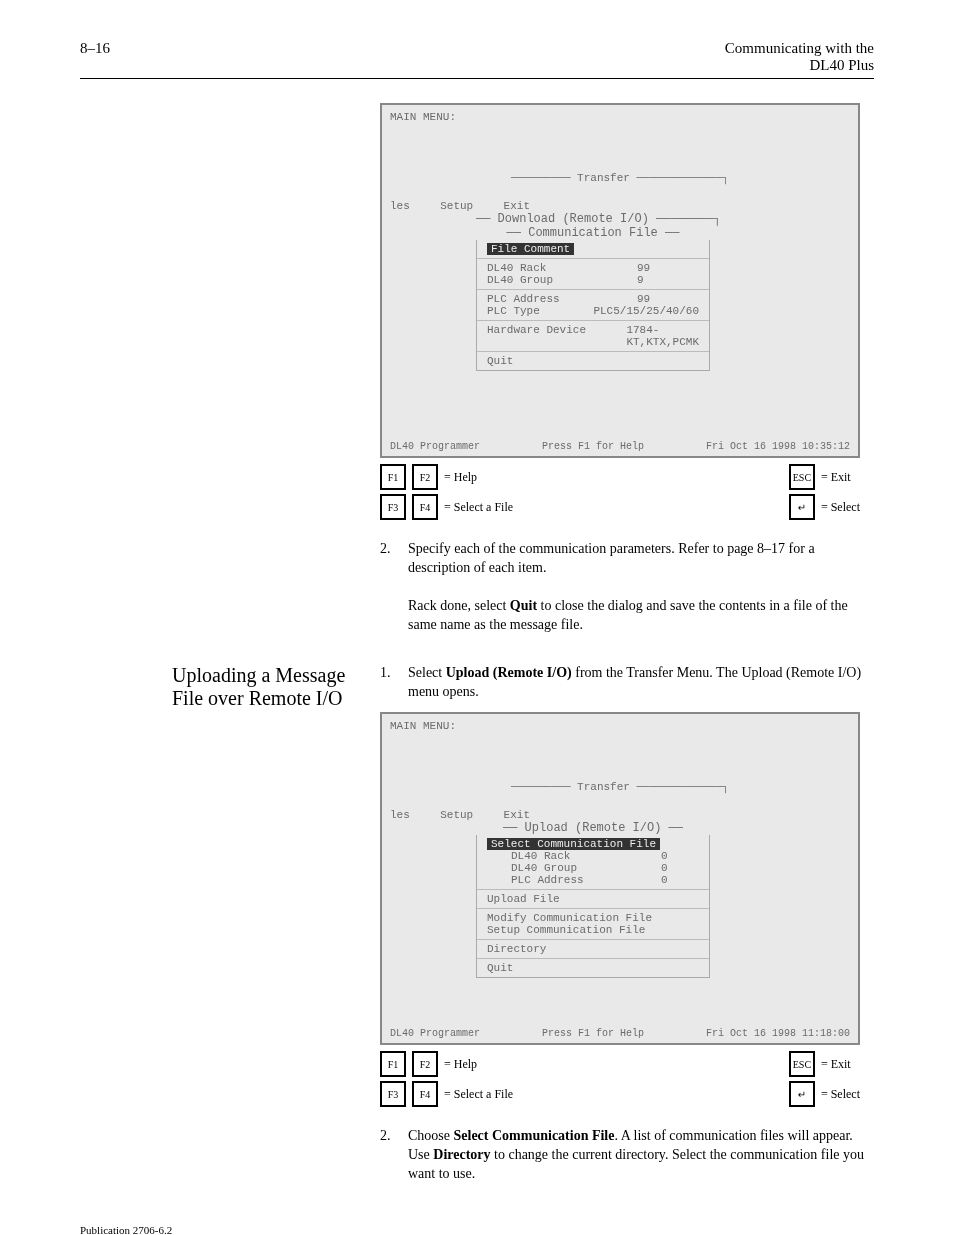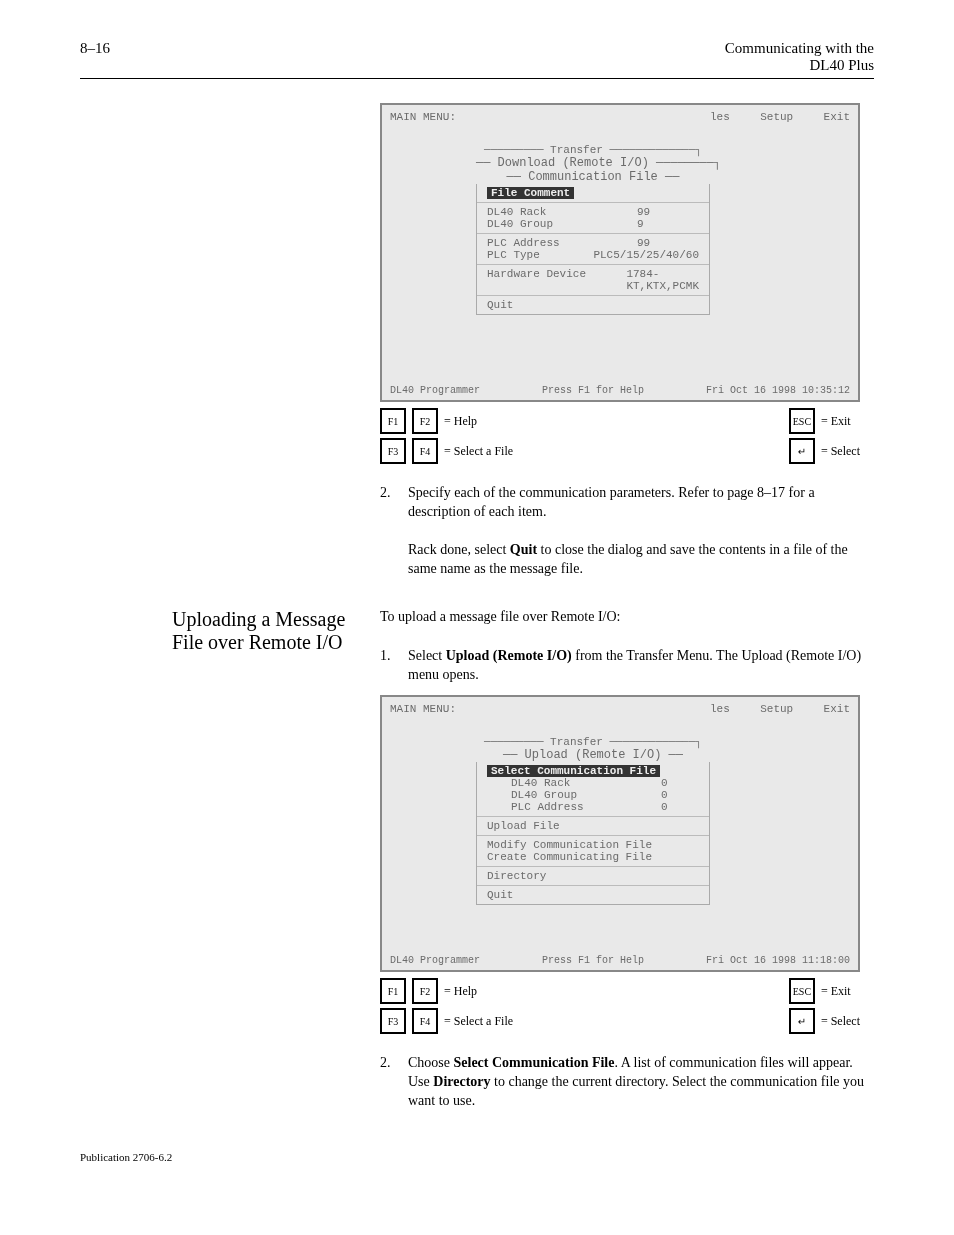--- a/index.html
+++ b/index.html
@@ -61,23 +61,24 @@
     background: #e9e9e9;
     font-family: "Courier New", monospace;
     font-size: 11px;
     color: #6b6b6b;
     padding: 6px 8px 4px 8px;
     box-sizing: border-box;
     filter: blur(0.3px);
   }
   .ss-menubar {
     display: flex;
-    gap: 7px;
+    gap: 16px;
     font-size: 11px;
     color: #6b6b6b;
+    flex-direction: column;
   }
   .ss-menubar .left {
     width: 86px;
   }
   .ss-menubar .center {
     flex: 1;
     text-align: center;
     white-space: pre;
     margin-top: 33px;
   }
@@ -109,21 +110,20 @@
   .ss-line {
     display: flex;
   }
   .ss-line .k { width: 150px; }
   .ss-line .v { flex: 1; }
   .ss-sel {
     background: #333;
     color: #eee;
     padding: 0 4px;
     display: inline-block;
-    font-weight: bold;
   }
   .ss-status {
     display: flex;
     justify-content: space-between;
     margin-top: 70px;
     font-size: 10px;
     color: #6b6b6b;
   }
   .ss-status .mid { text-align: center; flex:1; }
   .kb-strip {
@@ -256,21 +256,20 @@
   <div class="step-row">
     <div class="step-num">2.</div>
     <div class="step-text">
       <span class="inline-bind">Specify each of the communication parameters. Refer to page 8–17 for a description of each item.</span><br><br>
       <span class="inline-bind">Rack done, select </span><b><span class="inline-bind">Quit</span></b><span class="inline-bind"> to close the dialog and save the contents in a file of the same name as the message file.</span>
     </div>
   </div>
 
   <div class="block" style="margin-top:30px;">
     <div class="side-heading">Uploading a Message File over Remote I/O</div>
-    <div class="section-para" style="margin-top:0;">To upload a message file over Remote I/O:</div>
     <div class="step-row">
       <div class="step-num">1.</div>
       <div class="step-text">
         <span class="inline-bind">Select </span><b><span class="inline-bind">Upload (Remote I/O)</span></b><span class="inline-bind"> from the Transfer Menu. The Upload (Remote I/O) menu opens.</span>
       </div>
     </div>
   </div>
 
   <div class="screenshot">
     <div class="ss-menubar">
@@ -302,21 +301,21 @@
       <div class="ss-group">
         <div class="ss-line">
             <span class="k">Upload File</span>
           </div>
       </div>
       <div class="ss-group">
         <div class="ss-line">
             <span class="k" style="width:auto">Modify Communication File</span>
           </div>
         <div class="ss-line">
-            <span class="k" style="width:auto">Create Communicating File</span>
+            <span class="k" style="width:auto">Setup Communication File</span>
           </div>
       </div>
       <div class="ss-group">
         <div class="ss-line">
             <span class="k">Directory</span>
           </div>
       </div>
       <div class="ss-group">
         <div class="ss-line">
             <span class="k">Quit</span>

